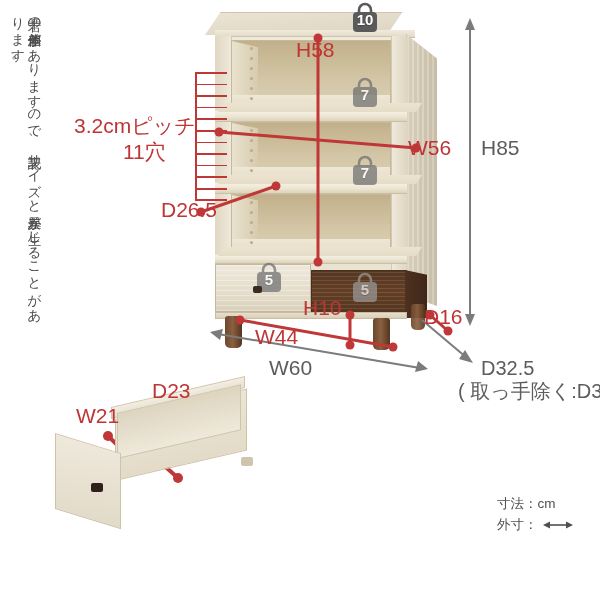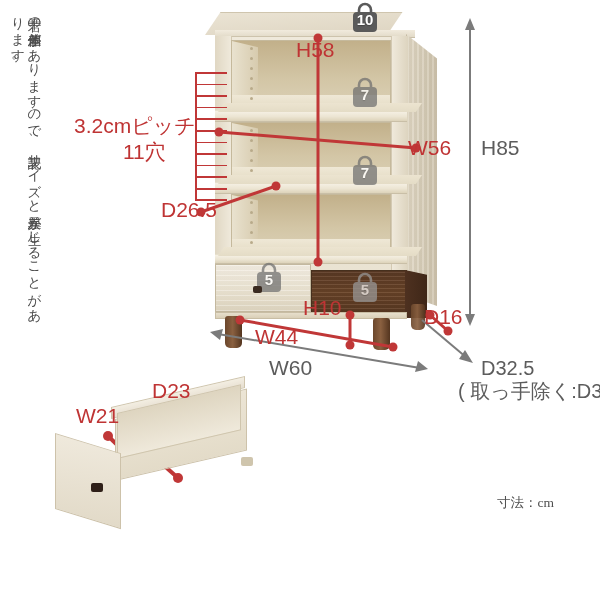--- a/index.html
+++ b/index.html
@@ -182,22 +182,22 @@
   
   .ladder{position:absolute;left:195px;top:72px;width:32px;height:128px;}
   .ladder .rung{
     position:absolute;left:0;width:32px;height:1.5px;background:#c03737;
   }
   .ladder .spineL{position:absolute;left:0;top:0;width:1.5px;height:128px;background:#c03737;}
 
   
   .legend{position:absolute;left:497px;top:492px;width:100px;}
   .legend .row{
-    display:flex;align-items:center;height:21px;
-    font-size:13.5px;color:#4f4f4f;font-family:Liberation Serif, serif;
+    display:flex;align-items:flex-end;height:21px;
+    font-size:13.5px;color:#4f4f4f;font-family:Liberation Sans, sans-serif;
     white-space:nowrap;
   }
   .legend .arrow-gray{margin-left:4px;}
   .legend .seg-red{margin-left:4px;display:inline-block;}
 
   
   .ddraw{position:absolute;left:55px;top:405px;width:210px;height:115px;}
   .dd-front{
     position:absolute;left:0;top:28px;width:66px;height:76px;
     background:linear-gradient(170deg,#efe9dc,#e2dac8);
@@ -442,15 +442,25 @@
     <div class="dd-rail"></div>
   </div>
 
   <div class="abs lbl lbl-red" style="left:76px;top:404px;">W21</div>
   <div class="abs lbl lbl-red" style="left:152px;top:379px;">D23</div>
 
   <div class="legend">
     <div class="row">
       <span>寸法：cm</span>
     </div>
+    <div class="row">
+      <span>外寸：</span>
+      <span class="arrow-gray">
+        <svg width="32" height="12" viewBox="0 0 32 12">
+          <line x1="5" y1="6" x2="27" y2="6" stroke="#4f4f4f" stroke-width="1.6"></line>
+          <polygon points="1,6 8,2.5 8,9.5" fill="#4f4f4f"></polygon>
+          <polygon points="31,6 24,2.5 24,9.5" fill="#4f4f4f"></polygon>
+        </svg>
+      </span>
+    </div>
   </div>
 
 </div>
 
 </body></html>

